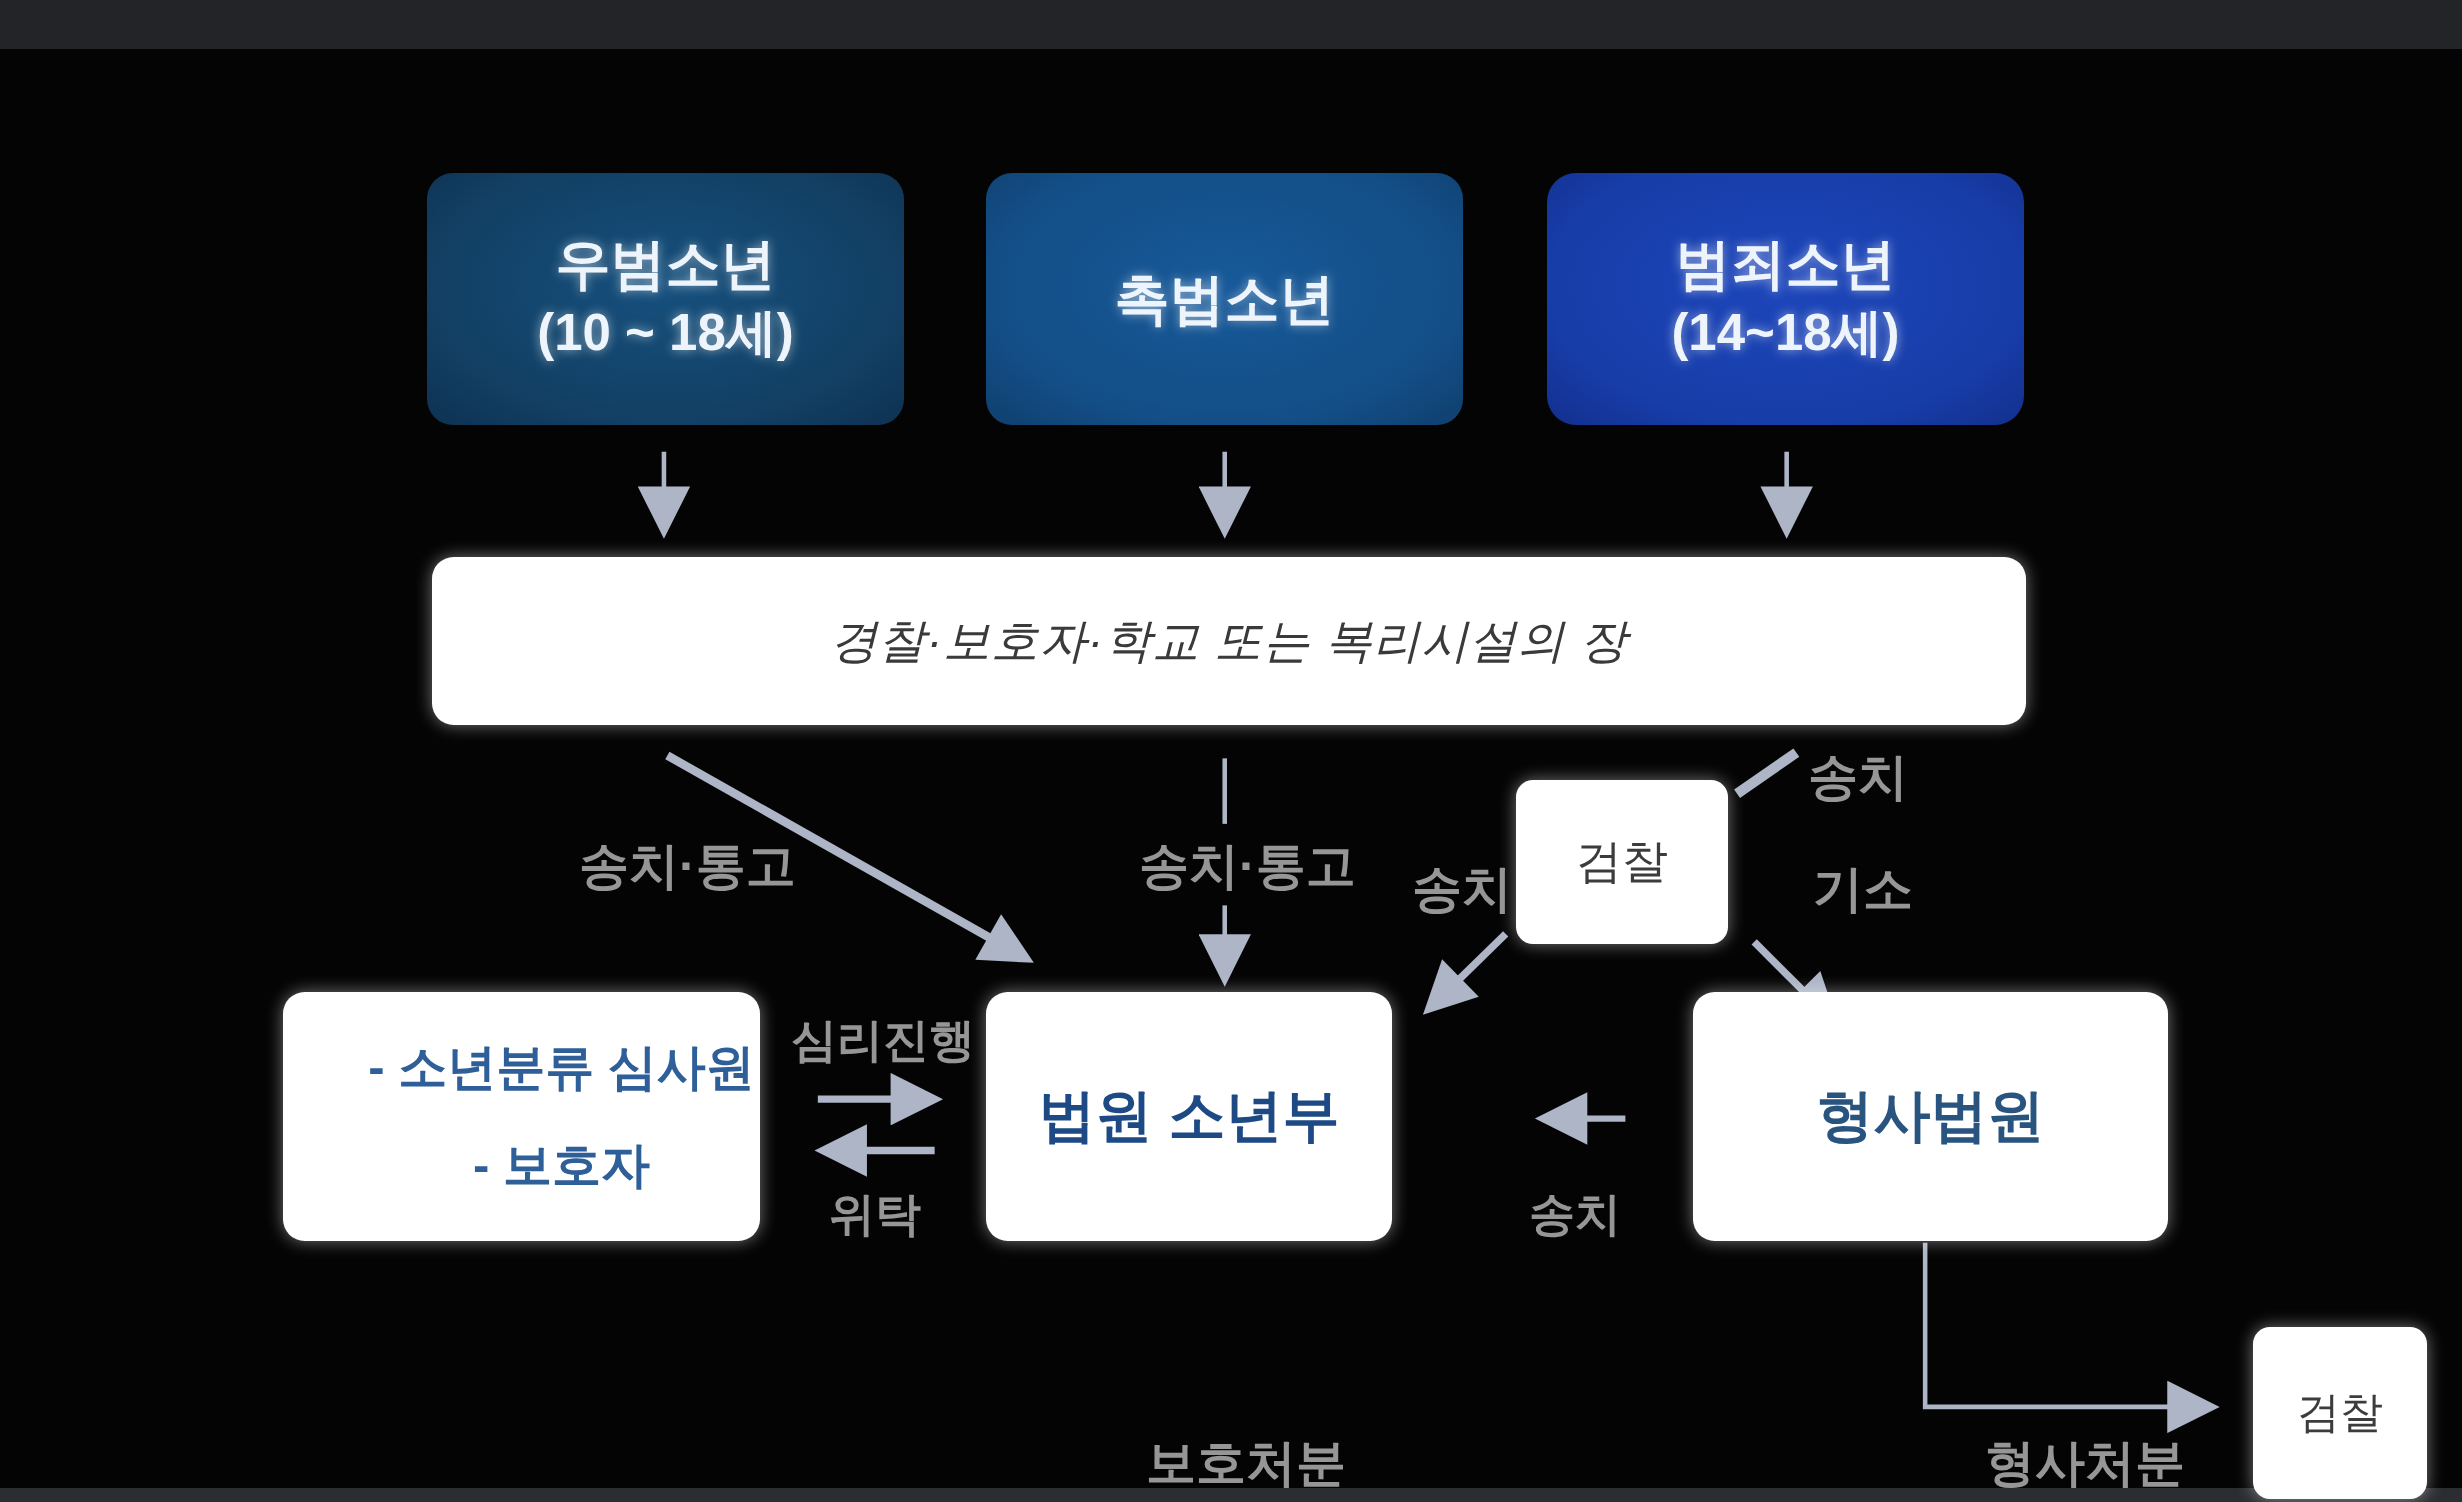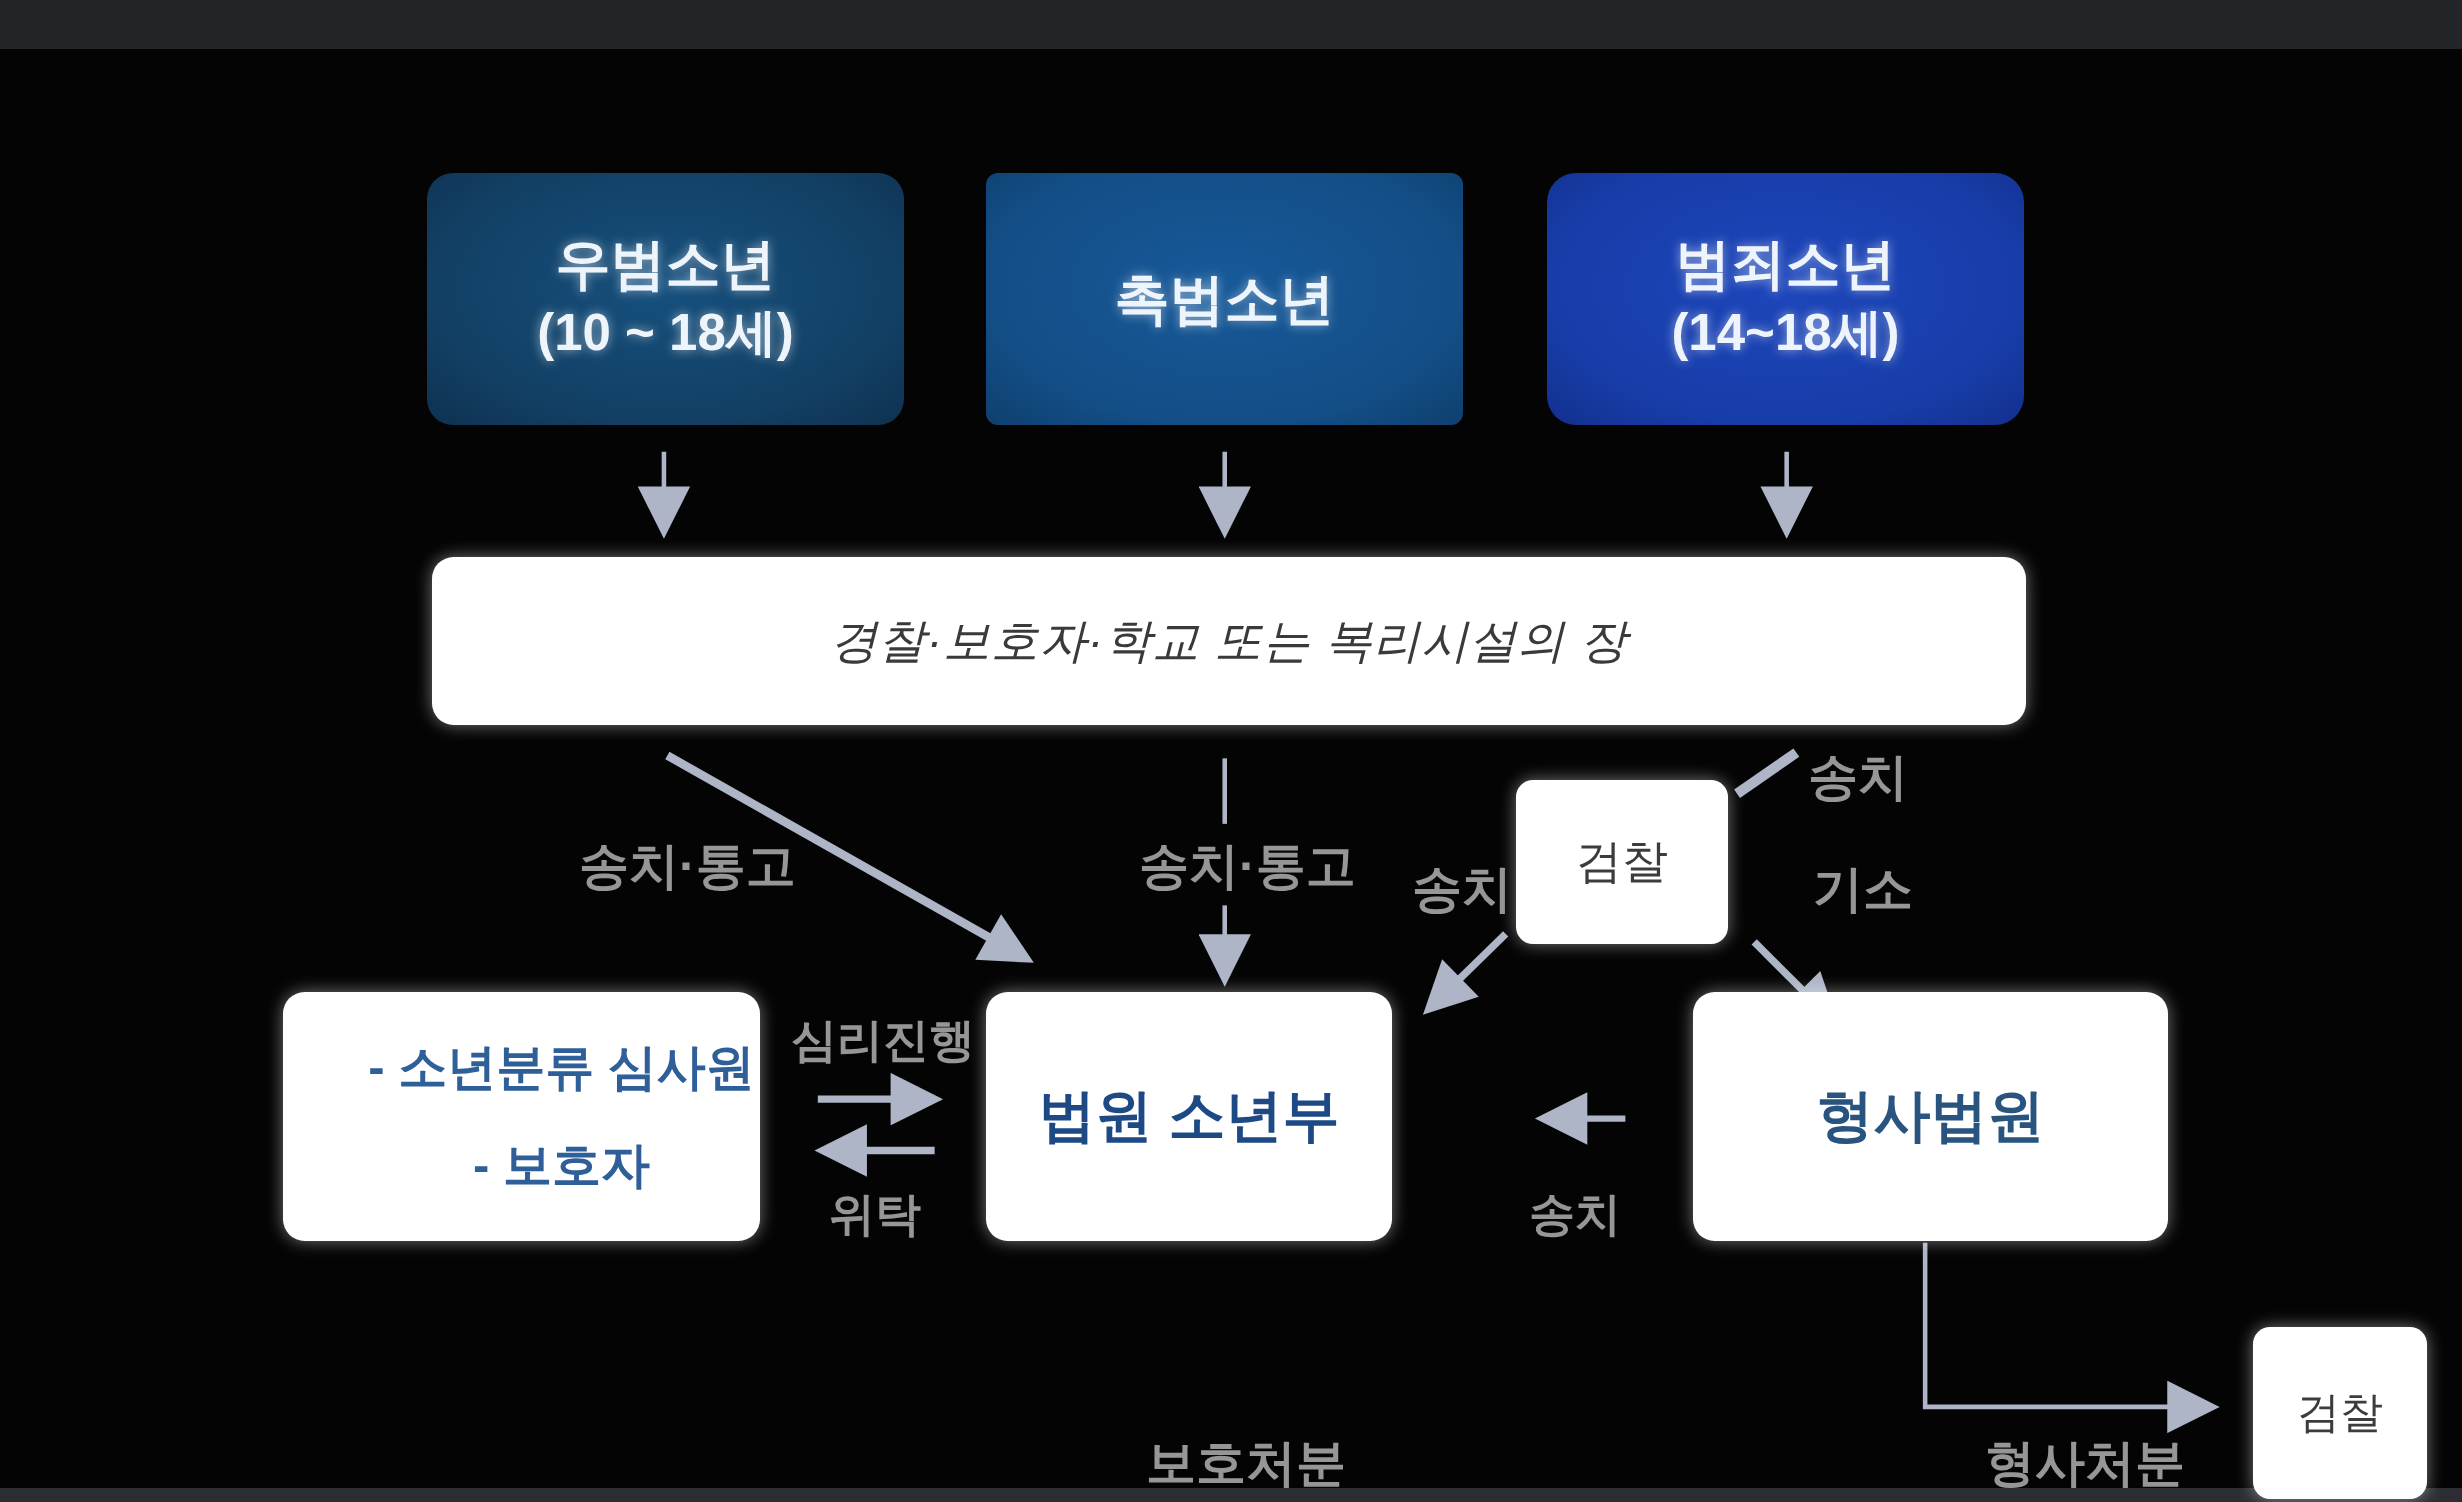--- a/index.html
+++ b/index.html
@@ -15,21 +15,21 @@
   .node{position:absolute;display:flex;flex-direction:column;align-items:center;justify-content:center;text-align:center;}
 
   .top-box{
     width:477px;height:252px;border-radius:26px;
     color:#eef4fb;font-weight:bold;
     text-shadow:0 0 10.3px rgba(255,255,255,.55);
   }
   .top-box .t1{font-size:55px;line-height:1.25;}
   .top-box .t2{font-size:51px;line-height:1.35;}
   #box-ubeom   {left:427px; top:173px;background:radial-gradient(ellipse at 50% 45%, #16507e 0%, #123f63 70%, #0e3151 100%);}
-  #box-chokbeop{left:986px;top:173px;background:radial-gradient(ellipse at 50% 45%, #17599a 0%, #134e86 70%, #0f3f6e 100%);border-radius:12px;}
+  #box-chokbeop{left:986px;top:173px;background:radial-gradient(ellipse at 50% 45%, #17599a 0%, #134e86 70%, #0f3f6e 100%);}
   #box-beomjoe {left:1547px;top:173px;background:radial-gradient(ellipse at 50% 45%, #1d46bb 0%, #173da8 70%, #132f8d 100%);border-radius:29px;}
 
   .white-box{
     background:#ffffff;border-radius:21.7px;
     box-shadow:0 0 17px rgba(255,255,255,.45);
   }
   #authority-bar{left:432px;top:557px;width:1594px;height:168px;font-style:italic;}
   #authority-bar .txt{font-size:47px;color:#3a3a3a;letter-spacing:1.1px;}
 
   #prosecution-top{left:1516px;top:780px;width:212px;height:164px;border-radius:17px;}

